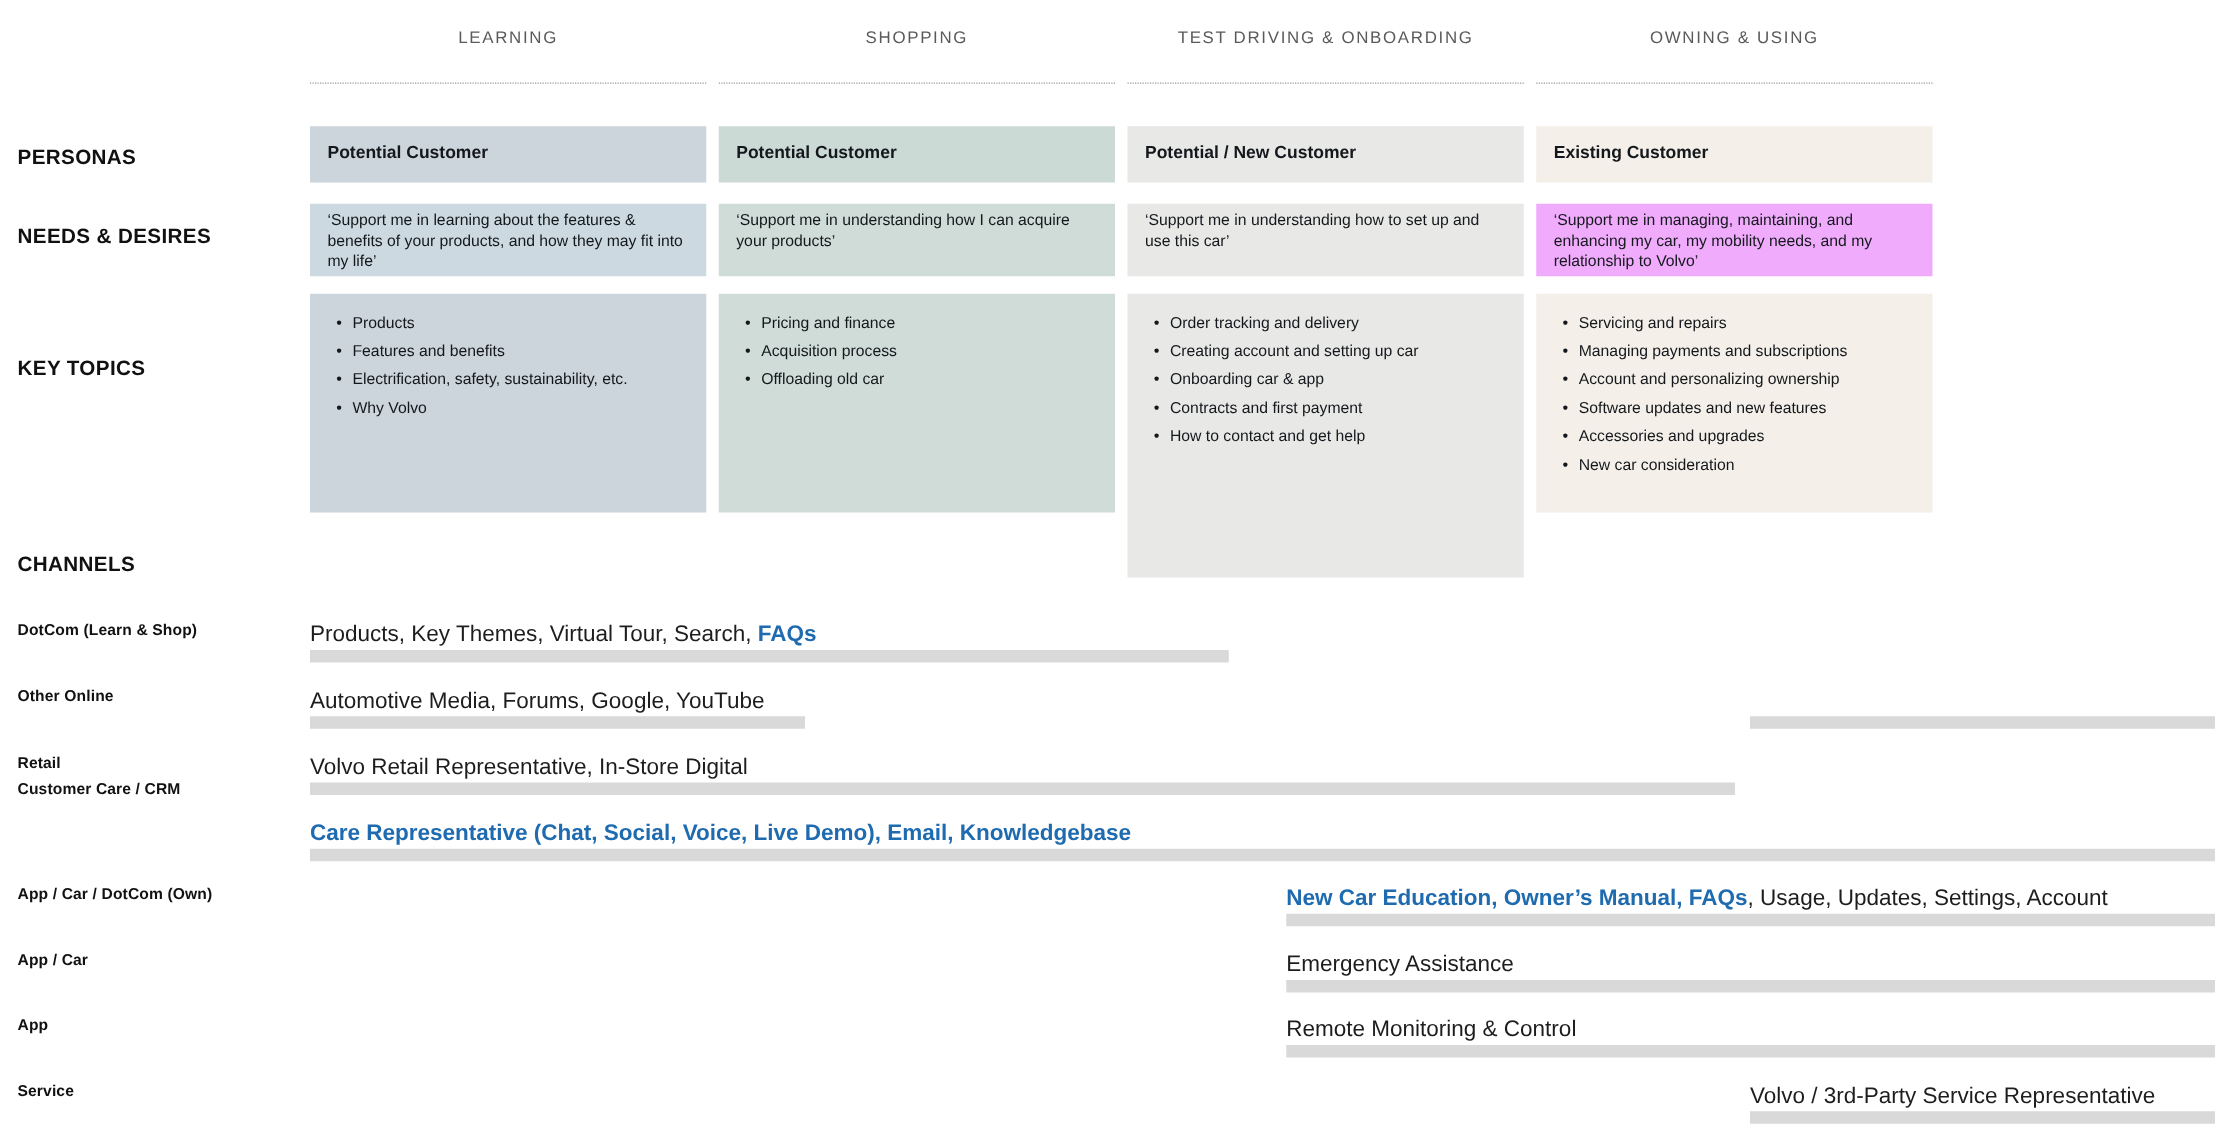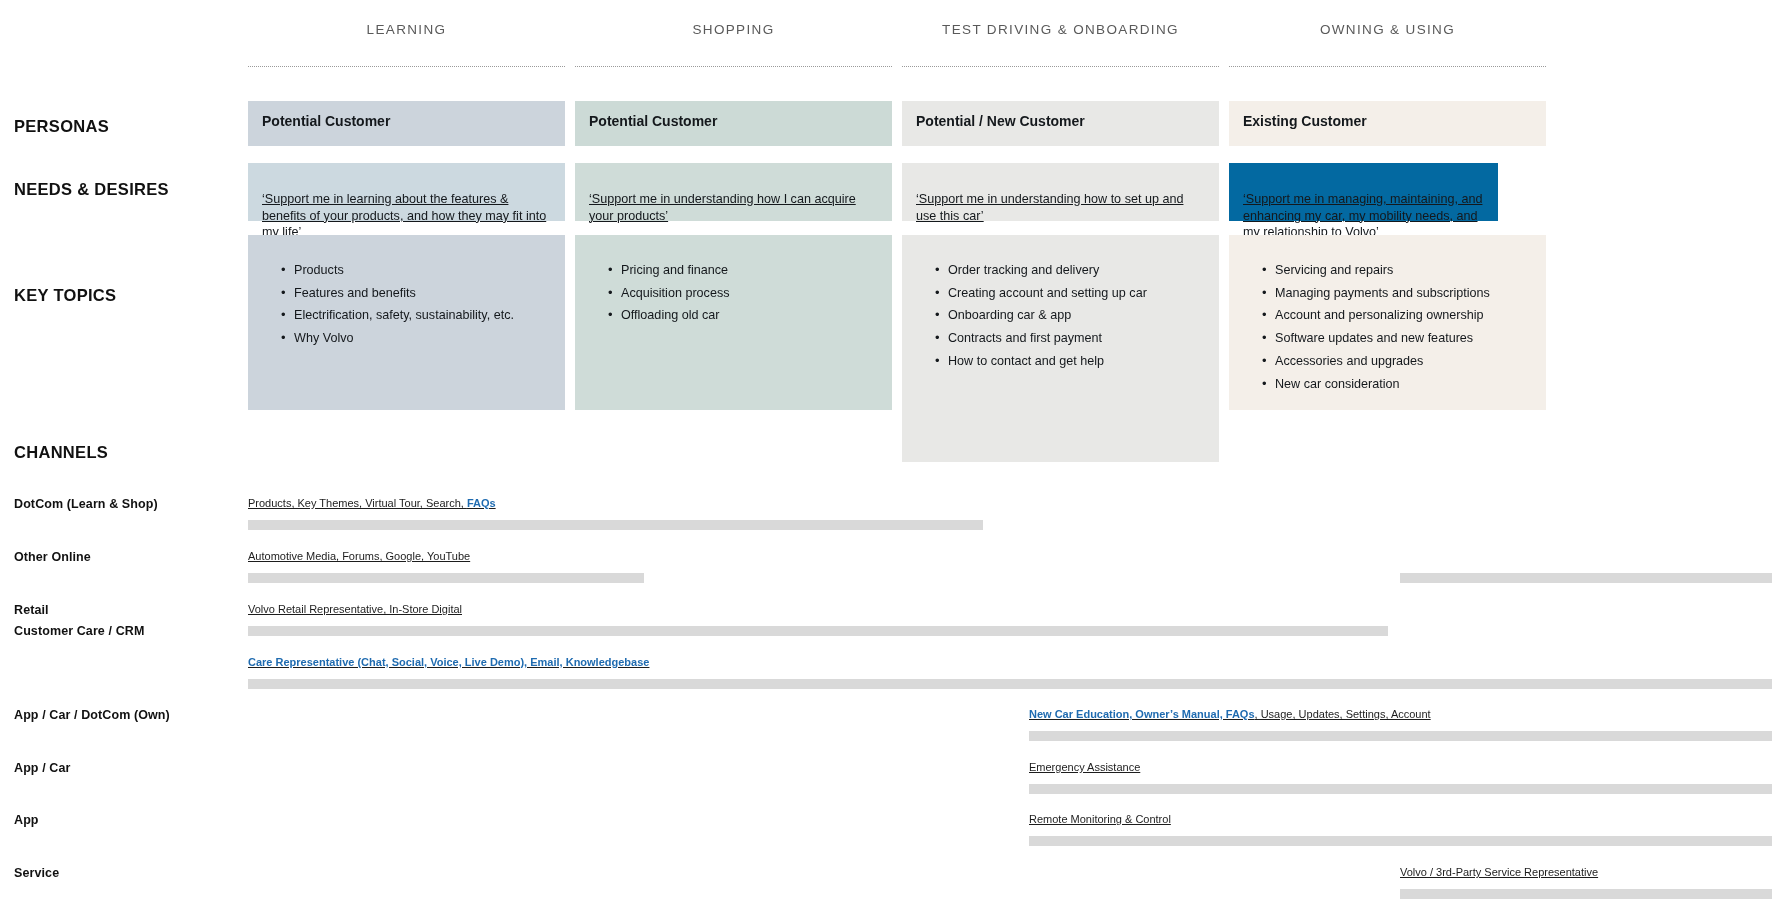--- a/index.html
+++ b/index.html
@@ -66,58 +66,56 @@
     position: absolute;
     box-sizing: border-box;
   }
   .cell-persona {
     padding: 12px 14px;
     font-size: 14px;
     font-weight: bold;
     color: #14181c;
   }
   .cell-needs {
-    padding: 28px 14px;
+    padding: 5px 14px;
     font-size: 12.6px;
     line-height: 1.32;
     color: #14181c;
-    text-decoration: underline;
   }
   .cell-topics {
     padding: 16px 14px 16px 18px;
     font-size: 12.6px;
     line-height: 1.25;
     color: #14181c;
   }
   .cell-topics ul {
-    margin: 12px;
+    margin: 0;
     padding: 0 0 0 16px;
     list-style: none;
   }
   .cell-topics li {
     position: relative;
     margin: 0 0 7px 0;
   }
   .cell-topics li:last-child { margin-bottom: 0; }
   .cell-topics li:before {
     content: "\2022";
     position: absolute;
     left: -13px;
     top: -1px;
     font-size: 13px;
     color: #14181c;
   }
 
   
   .channel-text {
     position: absolute;
-    font-size: 11px;
+    font-size: 18px;
     color: #1d1d1d;
     white-space: nowrap;
-    text-decoration: underline;
   }
   .channel-text .hl {
     color: #1f6bb0;
     font-weight: bold;
   }
   .bar {
     position: absolute;
     height: 10px;
     background: #d9d9d9;
   }
@@ -146,21 +144,21 @@
   <div id="personas-layer">
       <div class="cell cell-persona" style="left: 248px; width: 317px; top: 101px; height: 45px; background: rgb(204, 212, 220);">Potential Customer</div>
       <div class="cell cell-persona" style="left: 575px; width: 317px; top: 101px; height: 45px; background: rgb(204, 218, 214);">Potential Customer</div>
       <div class="cell cell-persona" style="left: 902px; width: 317px; top: 101px; height: 45px; background: rgb(232, 232, 230);">Potential / New Customer</div>
       <div class="cell cell-persona" style="left: 1229px; width: 317px; top: 101px; height: 45px; background: rgb(244, 239, 233);">Existing Customer</div>
     </div>
   <div id="needs-layer">
       <div class="cell cell-needs" style="left: 248px; width: 317px; top: 163px; height: 58px; background: rgb(204, 217, 224);">‘Support me in learning about the features &amp; benefits of your products, and how they may fit into my life’</div>
       <div class="cell cell-needs" style="left: 575px; width: 317px; top: 163px; height: 58px; background: rgb(207, 220, 216);">‘Support me in understanding how I can acquire your products’</div>
       <div class="cell cell-needs" style="left: 902px; width: 317px; top: 163px; height: 58px; background: rgb(232, 232, 230);">‘Support me in understanding how to set up and use this car’</div>
-      <div class="cell cell-needs" style="left: 1229px; width: 269px; top: 163px; height: 58px; background: #0369a1;">‘Support me in managing, maintaining, and enhancing my car, my mobility needs, and my relationship to Volvo’</div>
+      <div class="cell cell-needs" style="left: 1229px; width: 317px; top: 163px; height: 58px; background: #f0abfc;">‘Support me in managing, maintaining, and enhancing my car, my mobility needs, and my relationship to Volvo’</div>
     </div>
   <div id="topics-layer">
       <div class="cell cell-topics" style="left: 248px; width: 317px; top: 235px; height: 175px; background: rgb(204, 212, 220);">
         <ul>
           <li>Products</li>
           <li>Features and benefits</li>
           <li>Electrification, safety, sustainability, etc.</li>
           <li>Why Volvo</li>
         </ul>
       </div>

